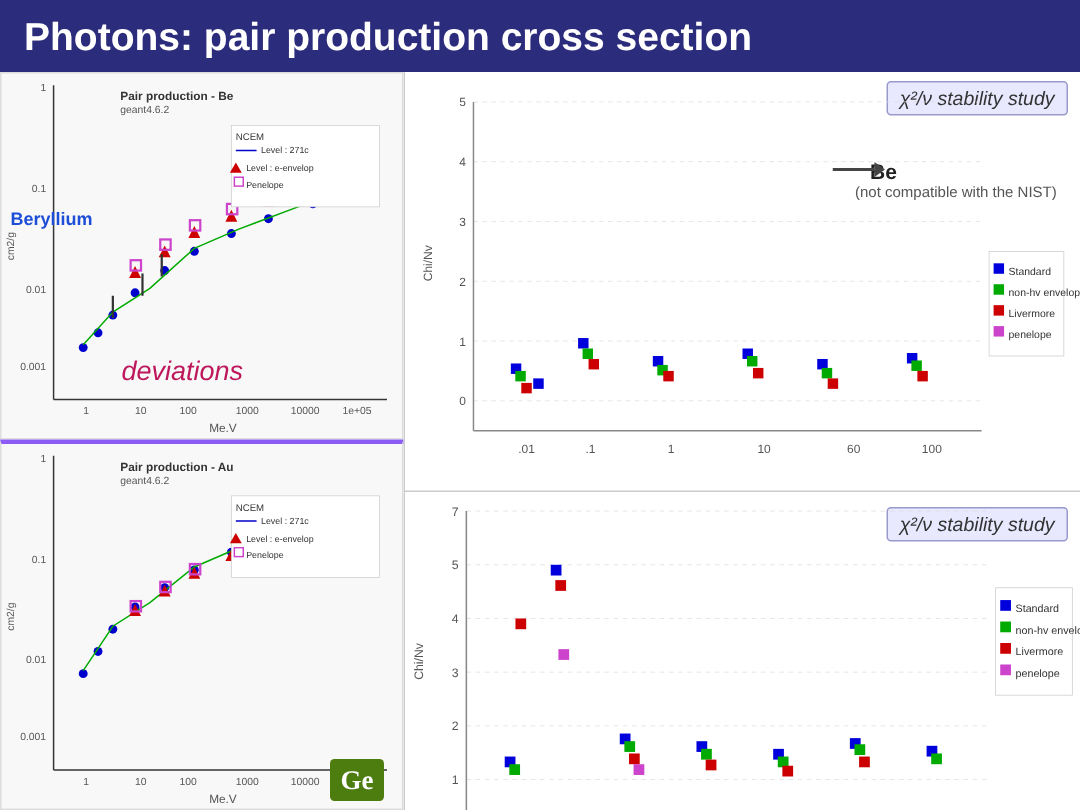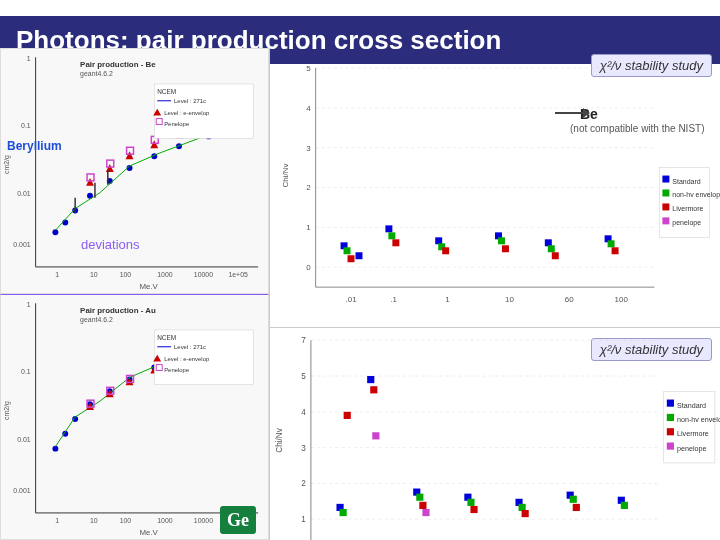--- a/index.html
+++ b/index.html
@@ -12,21 +12,21 @@
       position: relative;
     }
 
     .page-title {
       background: #2c2c7c;
       color: white;
       font-size: 26px;
       font-weight: bold;
       padding: 8px 16px;
       position: absolute;
-      top: 16px; left: 0; right: 0;
+      top: 0; left: 0; right: 0;
       height: 48px;
       display: flex;
       align-items: center;
     }
 
     .content-area {
       position: absolute;
       top: 48px;
       left: 0;
       right: 0;
@@ -45,21 +45,21 @@
 
     .plot-box {
       flex: 1;
       background: #f8f8f8;
       border: 1px solid #ddd;
       position: relative;
       overflow: hidden;
     }
 
     .plot-box + .plot-box {
-      border-top: 1px solid #8b5cf6;
+      border-top: 3px solid #8b5cf6;
     }
 
     
     .plot-inner {
       width: 100%;
       height: 100%;
       position: relative;
     }
 
     
@@ -131,35 +131,36 @@
       left: 300px;
       top: 75px;
       font-size: 10px;
       color: #555;
     }
 
     .label-deviations {
       position: absolute;
       left: 80px;
       top: 188px;
-      font-size: 13px;
-      color: #8b5cf6;
+      font-size: 18px;
+      color: #be185d;
+      font-style: italic;
     }
 
     
     .scatter-svg {
       width: 100%;
       height: 100%;
     }
 
     .ge-button {
       position: absolute;
       bottom: 6px;
       left: 220px;
-      background: #15803d;
+      background: #4d7c0f;
       color: white;
       font-size: 18px;
       font-weight: bold;
       width: 36px;
       height: 28px;
       display: flex;
       align-items: center;
       justify-content: center;
       border-radius: 3px;
       font-family: serif;

